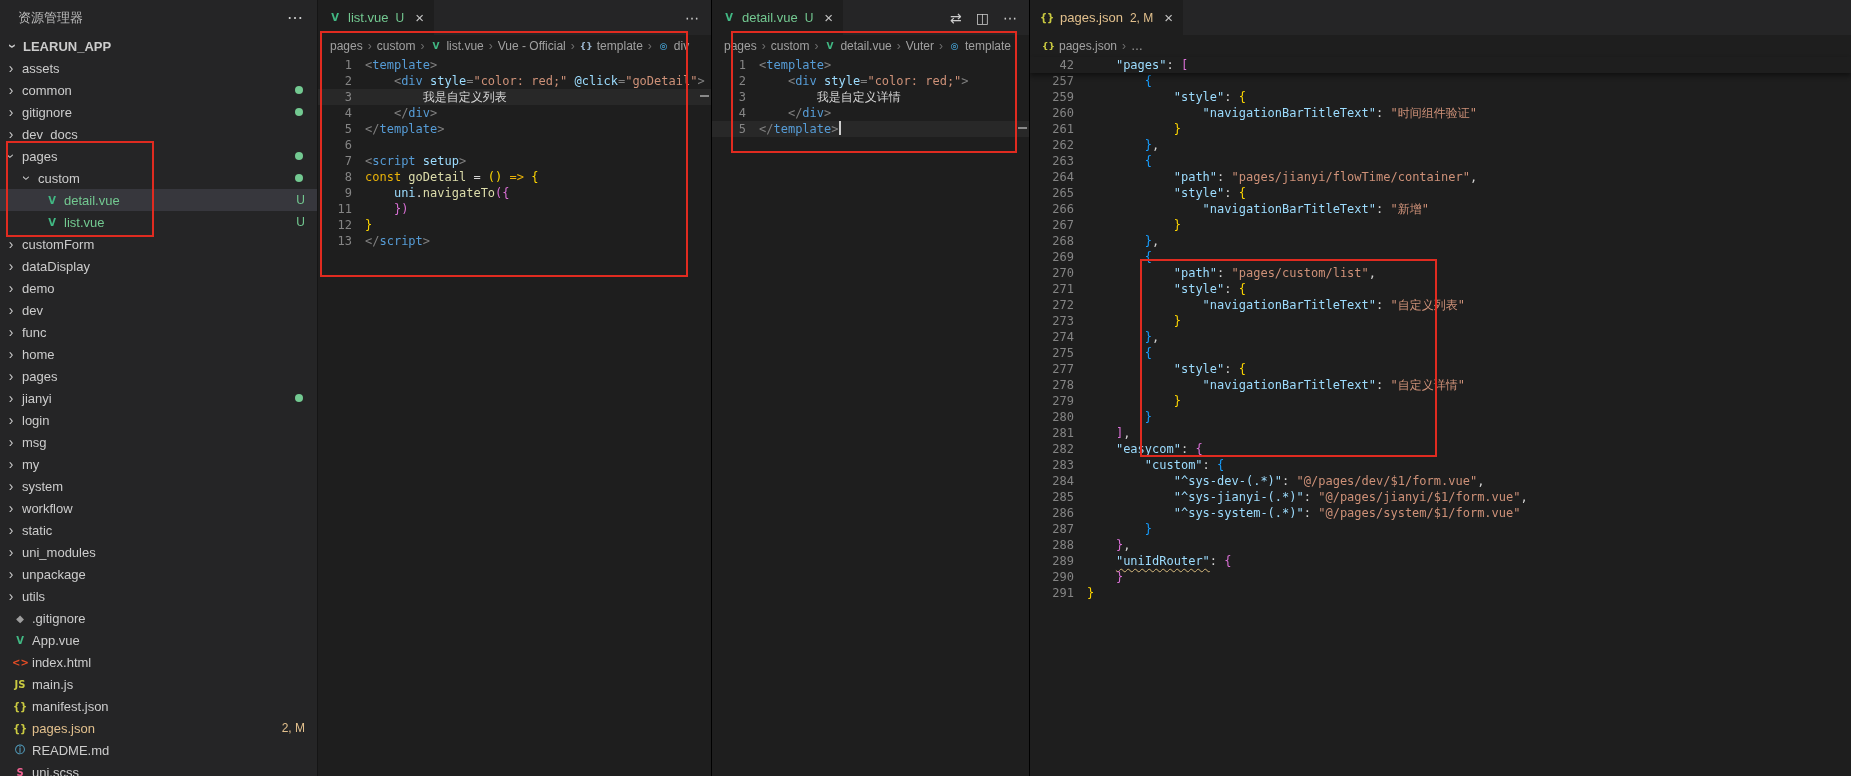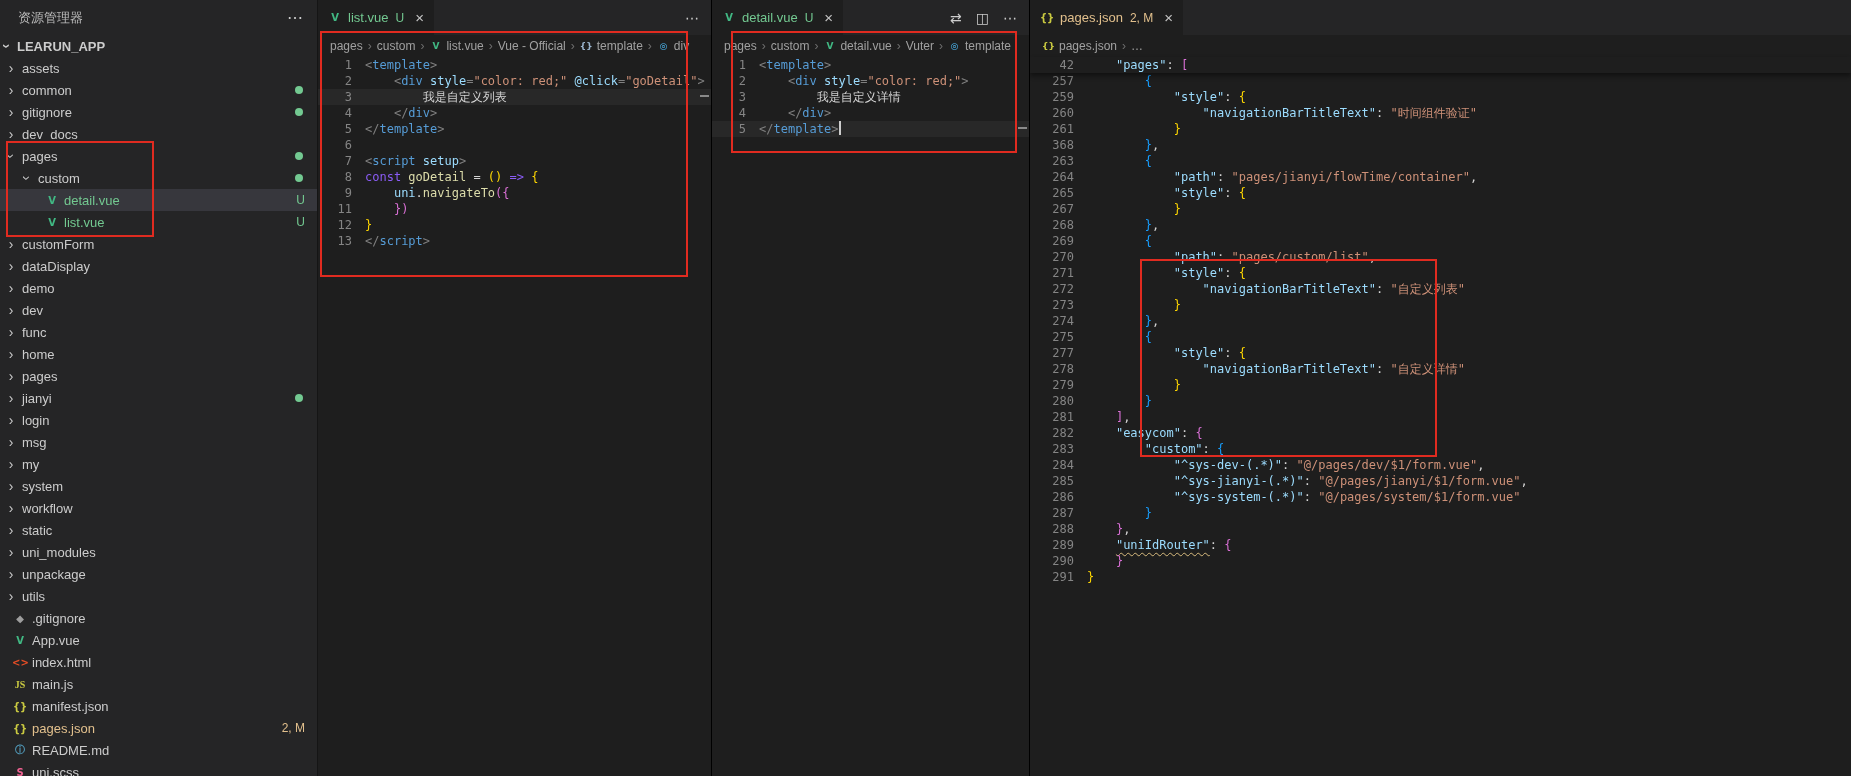--- a/index.html
+++ b/index.html
@@ -4,21 +4,21 @@
 <style>
   *{margin:0;padding:0;box-sizing:border-box}
   html,body{width:1851px;height:776px;overflow:hidden;background:#1e1e1e;
     font-family:"Liberation Sans",sans-serif;-webkit-font-smoothing:antialiased}
   .app{display:flex;width:1851px;height:776px;color:#cccccc;font-size:13px}
 
   
   .sidebar{width:318px;flex:none;background:#252526;position:relative;border-right:1px solid #151515;overflow:hidden}
   .sb-title{height:35px;display:flex;align-items:center;padding:0 14px 0 18px;color:#bbbbbb;font-size:13px}
   .sbmore{margin-left:auto;color:#cccccc;font-size:16px;cursor:pointer}
-  .sb-root{height:22px;display:flex;align-items:center;gap:3px;font-weight:bold;color:#cccccc}
+  .sb-root{height:22px;display:flex;align-items:center;gap:3px;padding-left:6px;font-weight:bold;color:#cccccc}
   .tree{position:relative}
   .trow{height:22px;display:flex;align-items:center;gap:4px;padding-right:10px;white-space:nowrap;cursor:pointer}
   .trow.sel{background:#37373d}
   .chev{display:inline-block;width:14px;text-align:center;color:#cccccc;font-size:14px;flex:none}
   .chev.open{transform:rotate(90deg)}
   .fi{display:inline-block;width:16px;text-align:center;font-weight:700;font-size:10px;flex:none;
       font-family:"DejaVu Sans",sans-serif}
   .tlabel{color:#cccccc}
   .tlabel.untracked{color:#73c991}
   .tlabel.modified{color:#e2c08d}
@@ -59,21 +59,21 @@
   .row-c.sticky{position:relative;z-index:2;background:#1e1e1e;box-shadow:0 3px 5px rgba(0,0,0,.45)}
   .ln{width:34px;flex:none;text-align:right;color:#858585;font-size:12px}
   .pane-c .ln{width:44px}
   .lc{white-space:pre;padding-left:13px}
   .tk{white-space:pre}
   .d{color:#d4d4d4}
   .pun{color:#808080}
   .tag{color:#569cd6}
   .attr{color:#9cdcfe}
   .str{color:#ce9178}
-  .kw{color:#8b5cf6}
+  .kw{color:#eab308}
   .fn{color:#dcdcaa}
   .var{color:#9cdcfe}
   .key{color:#9cdcfe}
   .b1{color:#ffd700}
   .b2{color:#da70d6}
   .b3{color:#179fff}
   .warn{text-decoration:underline wavy #d7ba7d 1px;text-underline-offset:3px}
   .caret{display:inline-block;width:2px;height:14px;background:#cccccc;vertical-align:-2px;margin-left:1px}
 
   
@@ -208,21 +208,21 @@
         </div>
         <div class="trow" style="padding-left: 12px;">
           <span class="fi" style="color: rgb(65, 184, 131);">V</span>
           <span class="tlabel">App.vue</span>
         </div>
         <div class="trow" style="padding-left: 12px;">
           <span class="fi" style="color: rgb(228, 77, 38);">&lt;&gt;</span>
           <span class="tlabel">index.html</span>
         </div>
         <div class="trow" style="padding-left: 12px;">
-          <span class="fi" style="color: rgb(203, 203, 65); font-family: Liberation Serif, serif;">JS</span>
+          <span class="fi" style="color: rgb(203, 203, 65);">JS</span>
           <span class="tlabel">main.js</span>
         </div>
         <div class="trow" style="padding-left: 12px;">
           <span class="fi" style="color: rgb(203, 203, 65);">{}</span>
           <span class="tlabel">manifest.json</span>
         </div>
         <div class="trow" style="padding-left: 12px;">
           <span class="fi" style="color: rgb(203, 203, 65);">{}</span>
           <span class="tlabel modified">pages.json</span>
           <span class="gbadge modified">2, M</span>
@@ -433,36 +433,40 @@
           </div>
           <div class="row-c">
             <span class="ln">260</span>
             <span class="lc"><span class="tk d">                </span><span class="tk key">"navigationBarTitleText"</span><span class="tk d">: </span><span class="tk str">"时间组件验证"</span></span>
           </div>
           <div class="row-c">
             <span class="ln">261</span>
             <span class="lc"><span class="tk d">            </span><span class="tk b1">}</span></span>
           </div>
           <div class="row-c">
-            <span class="ln">368</span>
+            <span class="ln">262</span>
             <span class="lc"><span class="tk d">        </span><span class="tk b3">}</span><span class="tk d">,</span></span>
           </div>
           <div class="row-c">
             <span class="ln">263</span>
             <span class="lc"><span class="tk d">        </span><span class="tk b3">{</span></span>
           </div>
           <div class="row-c">
             <span class="ln">264</span>
             <span class="lc"><span class="tk d">            </span><span class="tk key">"path"</span><span class="tk d">: </span><span class="tk str">"pages/jianyi/flowTime/container"</span><span class="tk d">,</span></span>
           </div>
           <div class="row-c">
             <span class="ln">265</span>
             <span class="lc"><span class="tk d">            </span><span class="tk key">"style"</span><span class="tk d">: </span><span class="tk b1">{</span></span>
           </div>
           <div class="row-c">
+            <span class="ln">266</span>
+            <span class="lc"><span class="tk d">                </span><span class="tk key">"navigationBarTitleText"</span><span class="tk d">: </span><span class="tk str">"新增"</span></span>
+          </div>
+          <div class="row-c">
             <span class="ln">267</span>
             <span class="lc"><span class="tk d">            </span><span class="tk b1">}</span></span>
           </div>
           <div class="row-c">
             <span class="ln">268</span>
             <span class="lc"><span class="tk d">        </span><span class="tk b3">}</span><span class="tk d">,</span></span>
           </div>
           <div class="row-c">
             <span class="ln">269</span>
             <span class="lc"><span class="tk d">        </span><span class="tk b3">{</span></span>

